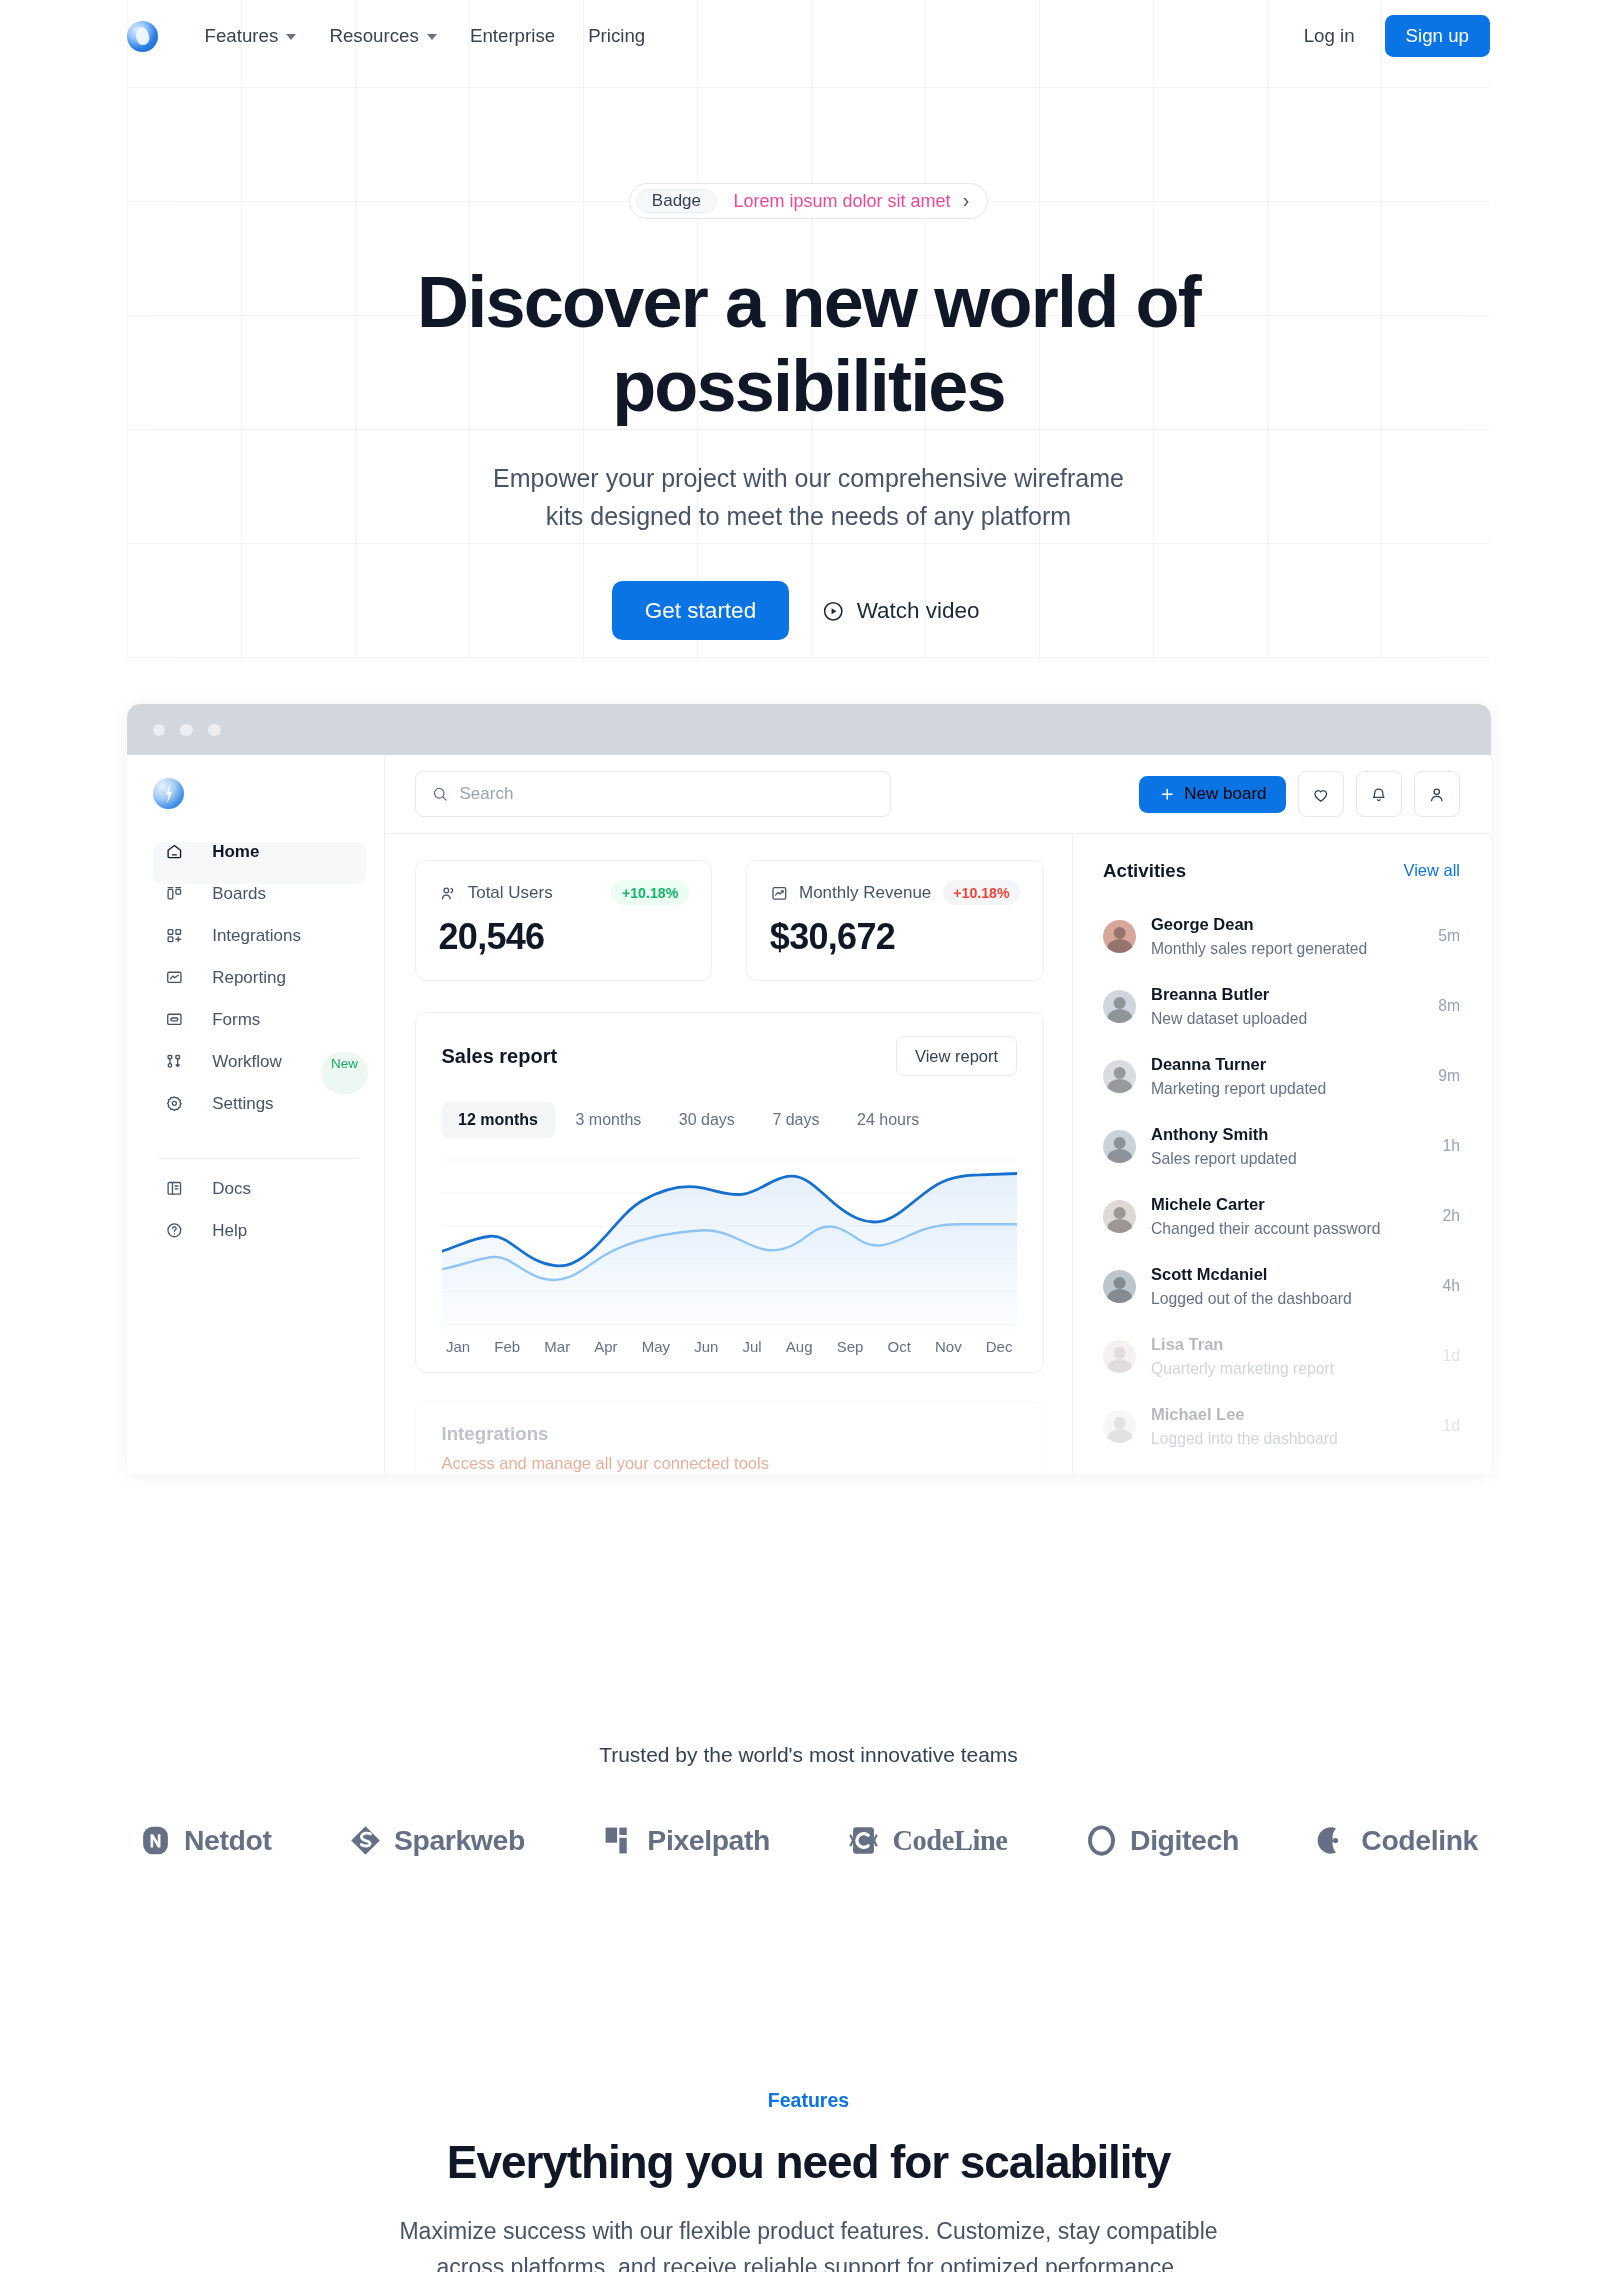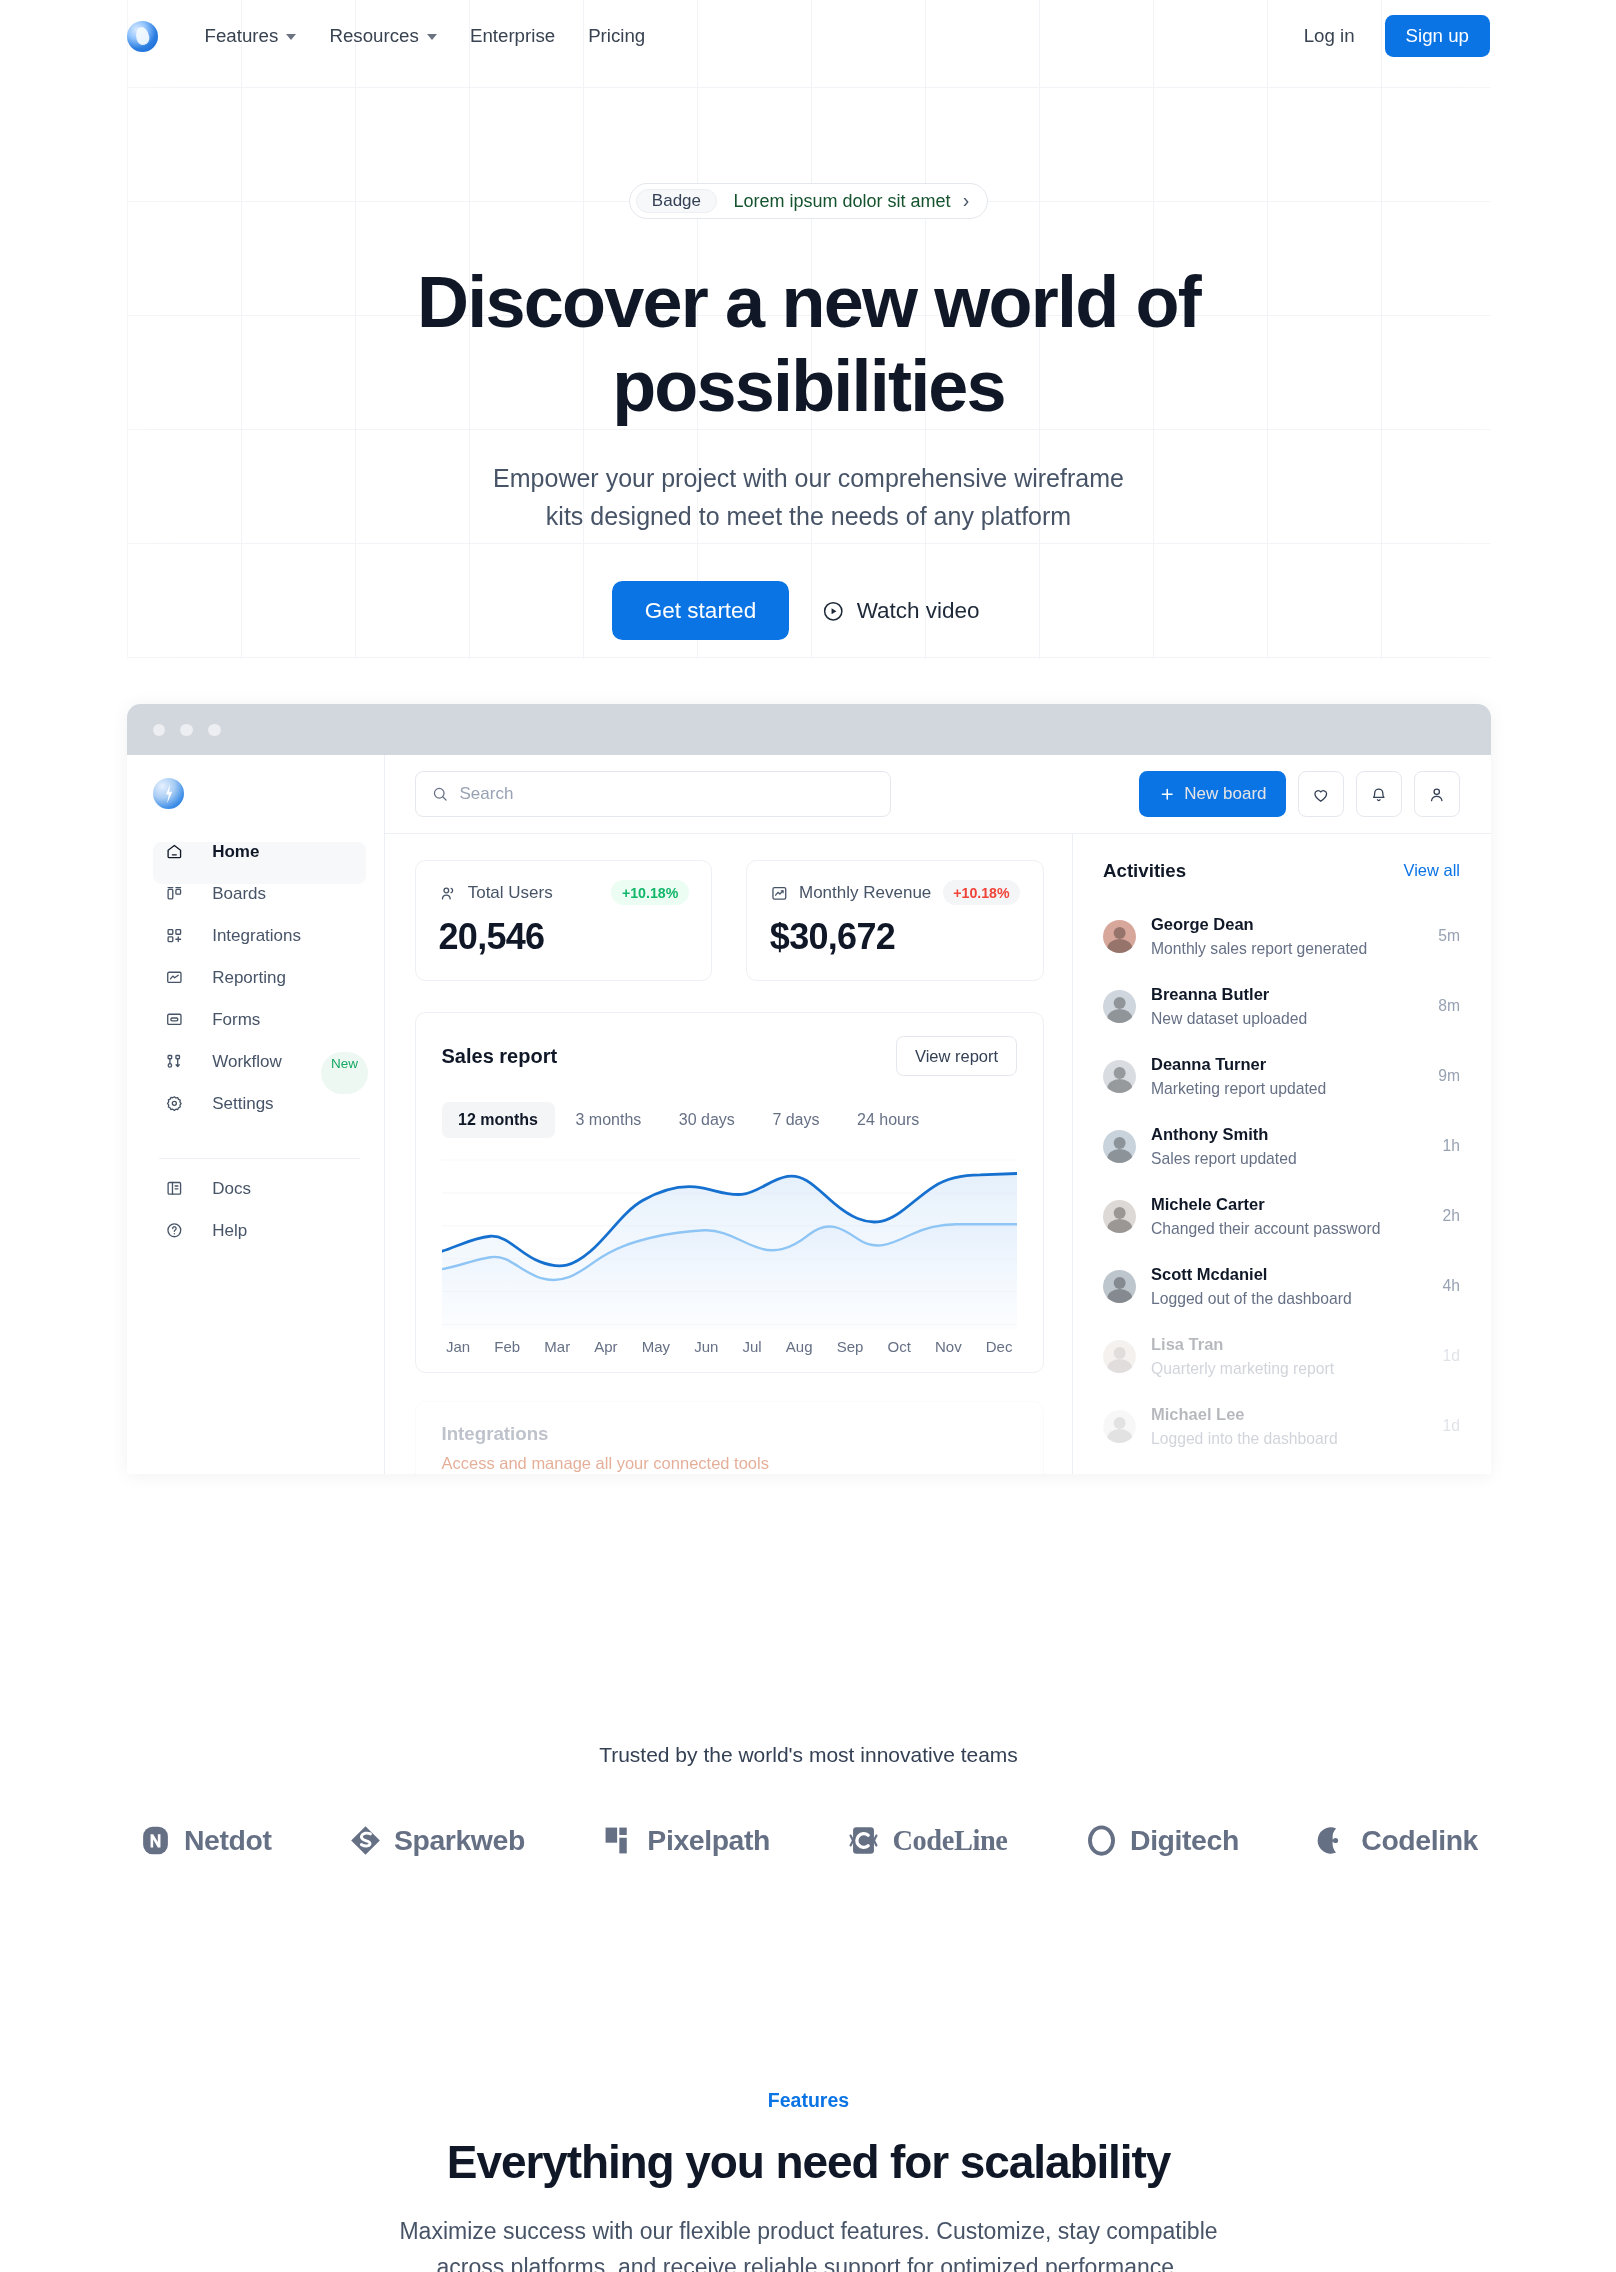--- a/index.html
+++ b/index.html
@@ -74,21 +74,21 @@
   .hero { text-align: center; padding-top: 111px; }
   .badge-pill {
     display: inline-flex; align-items: center; gap: 0;
     border: 1.1px solid #e4e7ec; border-radius: 748px;
     background: #fff; padding: 5.2px 13.5px 5.2px 6px;
   }
   .badge-chip {
     background: #f7f8fa; border: 1.1px solid #eceff3; border-radius: 748px;
     padding: 1px 15px; font-size: 17px; color: #344054; font-weight: 500;
   }
-  .badge-text { font-size: 18px; color: #14532d; padding: 0 12px 0 16.5px; }
+  .badge-text { font-size: 18px; color: #ec4899; padding: 0 12px 0 16.5px; }
   .badge-arrow {
     font-size: 19.5px; color: #475467; line-height: 1; padding-right: 4.5px;
   }
   .hero-title {
     font-size: 72px; line-height: 1.16; font-weight: 700; letter-spacing: -1.8px;
     color: #101828; margin-top: 42px;
   }
   .hero-sub {
     font-size: 25px; line-height: 1.52; color: #475467;
     margin-top: 31px;
@@ -152,22 +152,22 @@
     height: 78px; display: flex; align-items: center;
     padding: 0 31px 0 30px; gap: 15px;
   }
   .search-box {
     width: 476px; height: 46px; border: 1.1px solid #e4e7ec; border-radius: 8.2px;
     display: flex; align-items: center; gap: 10.5px; padding: 0 15px; background: #fff;
   }
   .search-ph { font-size: 17px; color: #98a2b3; }
   .topbar-right { margin-left: auto; display: flex; align-items: center; gap: 12px; }
   .newboard-btn {
-    background: #0b74e5; color: #e5e5e5; font-size: 17px; font-weight: 500;
-    height: 46px; padding: 0 19.5px; border-radius: 8.2px; border: none;
+    background: #0b74e5; color: #000000; font-size: 17px; font-weight: 500;
+    height: 37px; padding: 0 19.5px; border-radius: 8.2px; border: none;
     display: flex; align-items: center; gap: 9px; cursor: pointer; font-family: inherit;
   }
   .icon-btn {
     width: 46px; height: 46px; border: 1.1px solid #e4e7ec; border-radius: 8.2px;
     display: flex; align-items: center; justify-content: center; background: #fff;
     cursor: pointer; color: #344054;
   }
 
   .panes { display: flex; flex: 1; border-top: 0.7px solid #eceff3; min-height: 0; }
   .pane-left { flex: 1; padding: 25.5px 28.4px 0 30px; min-width: 0; }

